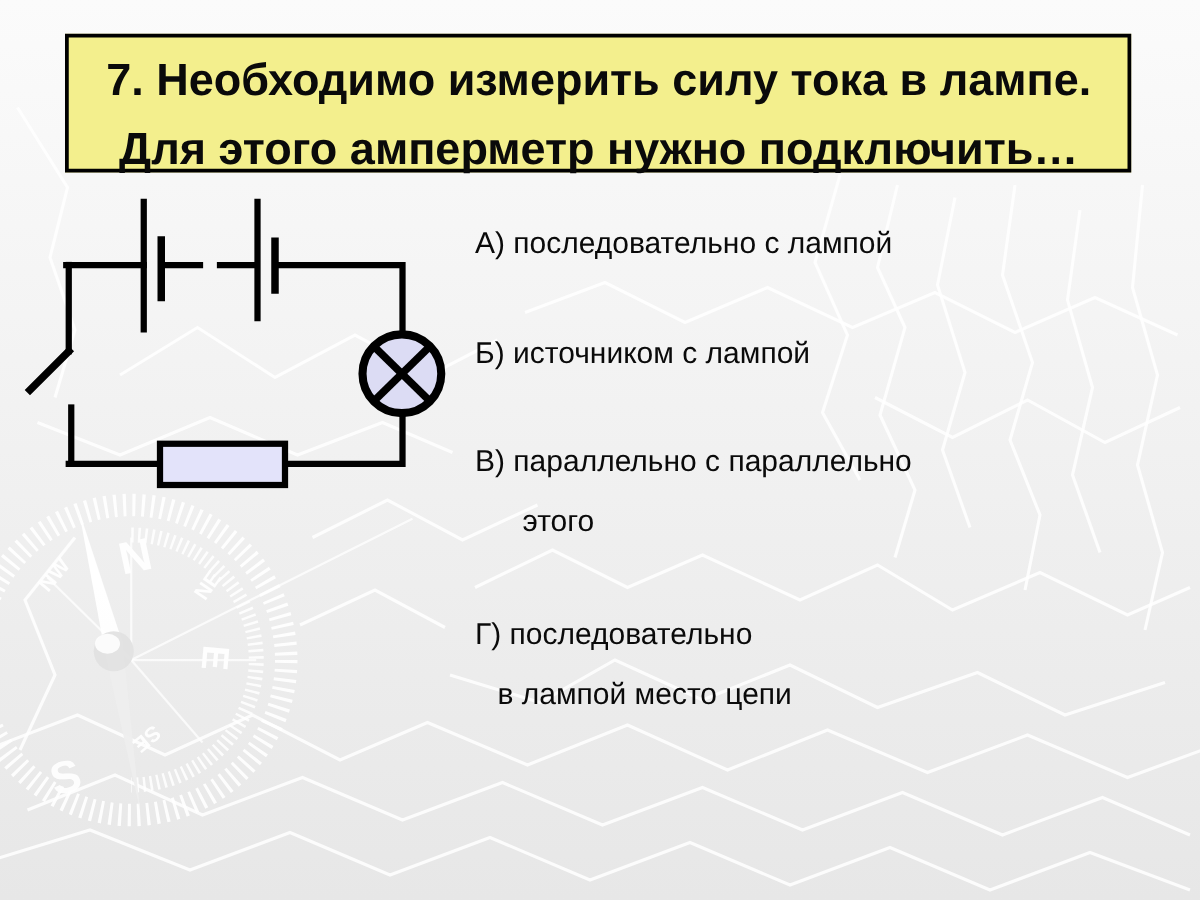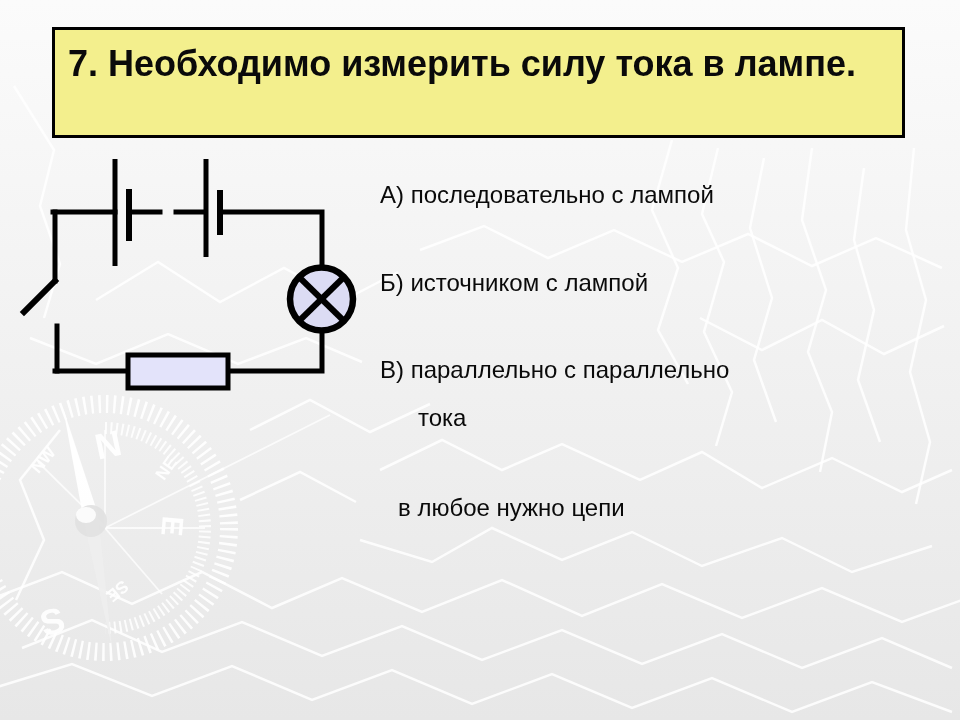--- a/index.html
+++ b/index.html
@@ -7,21 +7,21 @@
     position:relative;width:960px;height:720px;overflow:hidden;
     background:linear-gradient(180deg,#fbfbfb 0%,#f2f2f2 45%,#e7e7e7 100%);
     font-family:"Liberation Sans",sans-serif;color:#0a0a0a;
   }
   .slide svg{position:absolute;left:0;top:0;width:960px;height:720px;}
   .watermark{pointer-events:none;}
   .title-box{
     position:absolute;left:52px;top:27px;width:853px;height:111px;box-sizing:border-box;
     background:#f3ef8d;border:3px solid #000;
     padding:6px 12px 0 13px;
-    font-weight:bold;font-size:36px;line-height:55px;white-space:nowrap;
+    font-weight:bold;font-size:36px;line-height:55px;white-space:nowrap;text-align:center;
   }
   .options{position:absolute;left:380px;top:0;width:560px;}
   .option{position:absolute;left:0;font-size:24px;line-height:48px;white-space:nowrap;}
   .opt-a{top:171px}.opt-b{top:259px}.opt-v{top:346px}.opt-g{top:484px}
   .indent-38{padding-left:38px}.indent-18{padding-left:18px}
   .wm-line{fill:none;stroke:#ffffff;stroke-width:2.5;opacity:.85}
   .wm-thin{fill:none;stroke:#ffffff;stroke-width:1.8;opacity:.75}
   .wm-letter{fill:#ffffff;opacity:.95;font-family:"Liberation Sans",sans-serif;font-weight:bold}
   .wire{fill:none;stroke:#000;stroke-width:5;stroke-linecap:square}
   .cell-long{fill:none;stroke:#000;stroke-width:5;stroke-linecap:butt}
@@ -102,31 +102,33 @@
     </g>
     <g>
       <circle cx="321.5" cy="299" r="31.5" fill="#dcdcf4" stroke="#000" stroke-width="6.5"></circle>
       <path class="lampx" d="M299 277 L344 321"></path>
       <path class="lampx" d="M344 277 L299 321"></path>
     </g>
   </svg>
 
   <div class="title-box">
     <div>7. Необходимо измерить силу тока в лампе.</div>
+    <div>Для этого амперметр нужно подключить…</div>
   </div>
 
   <div class="options">
     <div class="option opt-a">
       <div>А) последовательно с лампой</div>
     </div>
     <div class="option opt-b">
       <div>Б) источником с лампой</div>
     </div>
     <div class="option opt-v">
       <div>В) параллельно с параллельно</div>
-      <div class="indent-38">тока</div>
+      <div class="indent-38">этого</div>
     </div>
     <div class="option opt-g">
-      <div class="indent-18">в любое нужно цепи</div>
+      <div>Г) последовательно</div>
+      <div class="indent-18">в лампой место цепи</div>
     </div>
   </div>
 
 </div>
 
 </body></html>

